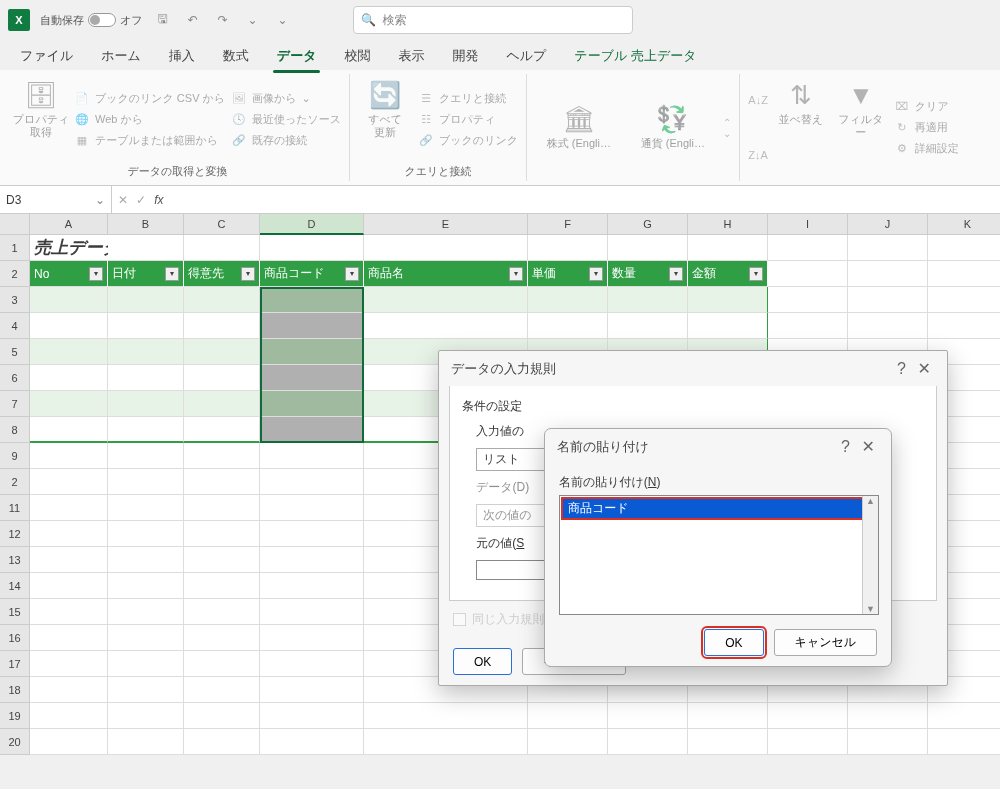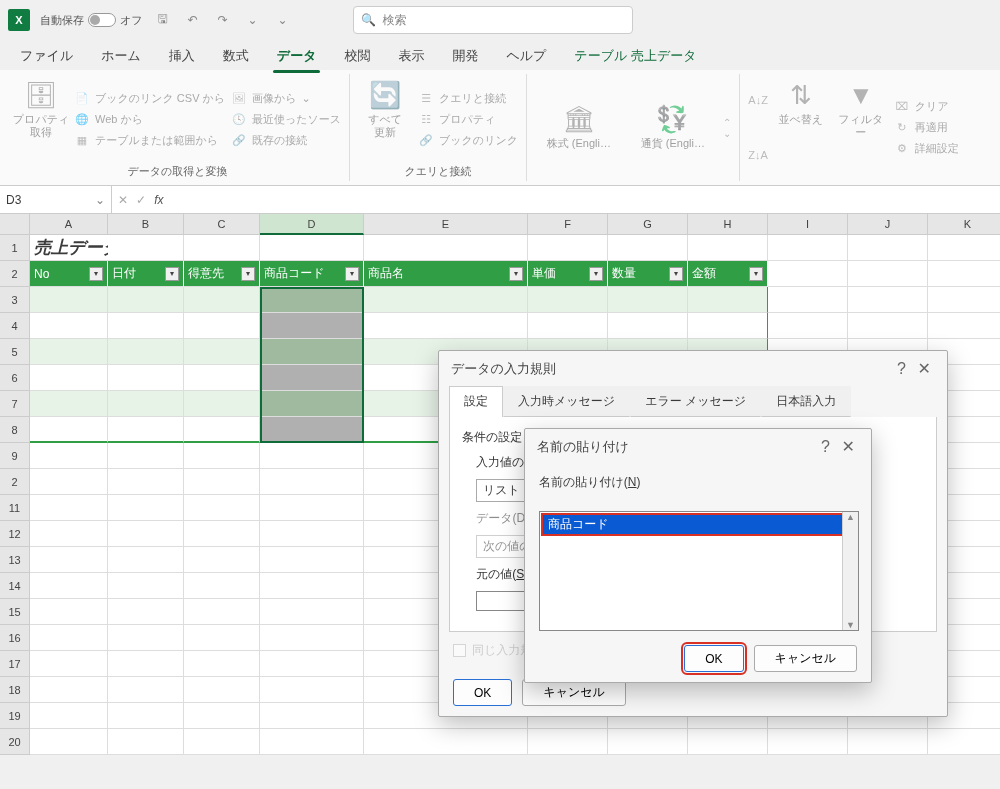--- a/index.html
+++ b/index.html
@@ -611,26 +611,20 @@
 </div>
 
 <div class="dialog" style="left:438px; top:350px; width:510px;">
   <div class="dlg-title">
     <span>データの入力規則</span>
     <div>
       <span class="dlg-close">?</span>
       <span class="dlg-close">✕</span>
     </div>
   </div>
-  <div class="dlg-tabs">
-    <div class="dlg-tab active">設定</div>
-    <div class="dlg-tab">入力時メッセージ</div>
-    <div class="dlg-tab">エラー メッセージ</div>
-    <div class="dlg-tab">日本語入力</div>
-  </div>
   <div class="dlg-body">
     <div class="section-title">条件の設定</div>
     <div style="padding-left:14px;">
       <div class="form-row">
         <label>入力値の</label>
       </div>
       <div class="form-row">
         <div class="combo">
             <span>リスト</span>
             <span>⌄</span>
@@ -657,30 +651,30 @@
     <span>同じ入力規則が設定されたすべてのセルに変更を適用する(<span class="underline-access">P</span>)</span>
   </div>
   <div class="dlg-footer">
     <div class="dlg-footer-r">
       <button class="btn primary">OK</button>
       <button class="btn">キャンセル</button>
     </div>
   </div>
 </div>
 
-<div class="dialog paste-dialog" style="left:524px; top:428px; width:348px;">
+<div class="dialog paste-dialog" style="left:544px; top:428px; width:348px;border-radius:7px;">
   <div class="dlg-title">
     <span>名前の貼り付け</span>
     <div>
       <span class="dlg-close">?</span>
       <span class="dlg-close">✕</span>
     </div>
   </div>
   <div class="dlg-body2">
-    <div style="font-size:12px;margin-bottom:20px;">名前の貼り付け(<span class="underline-access">N</span>)</div>
+    <div style="font-size:12px;margin-bottom:4px;">名前の貼り付け(<span class="underline-access">N</span>)</div>
     <div class="name-listbox">
       <div class="name-item">商品コード</div>
       <div class="scroll-v">
           <span>▲</span>
           <span>▼</span>
         </div>
     </div>
   </div>
   <div class="dlg-footer" style="justify-content:flex-end;padding-top:4px;">
     <div class="dlg-footer-r">

